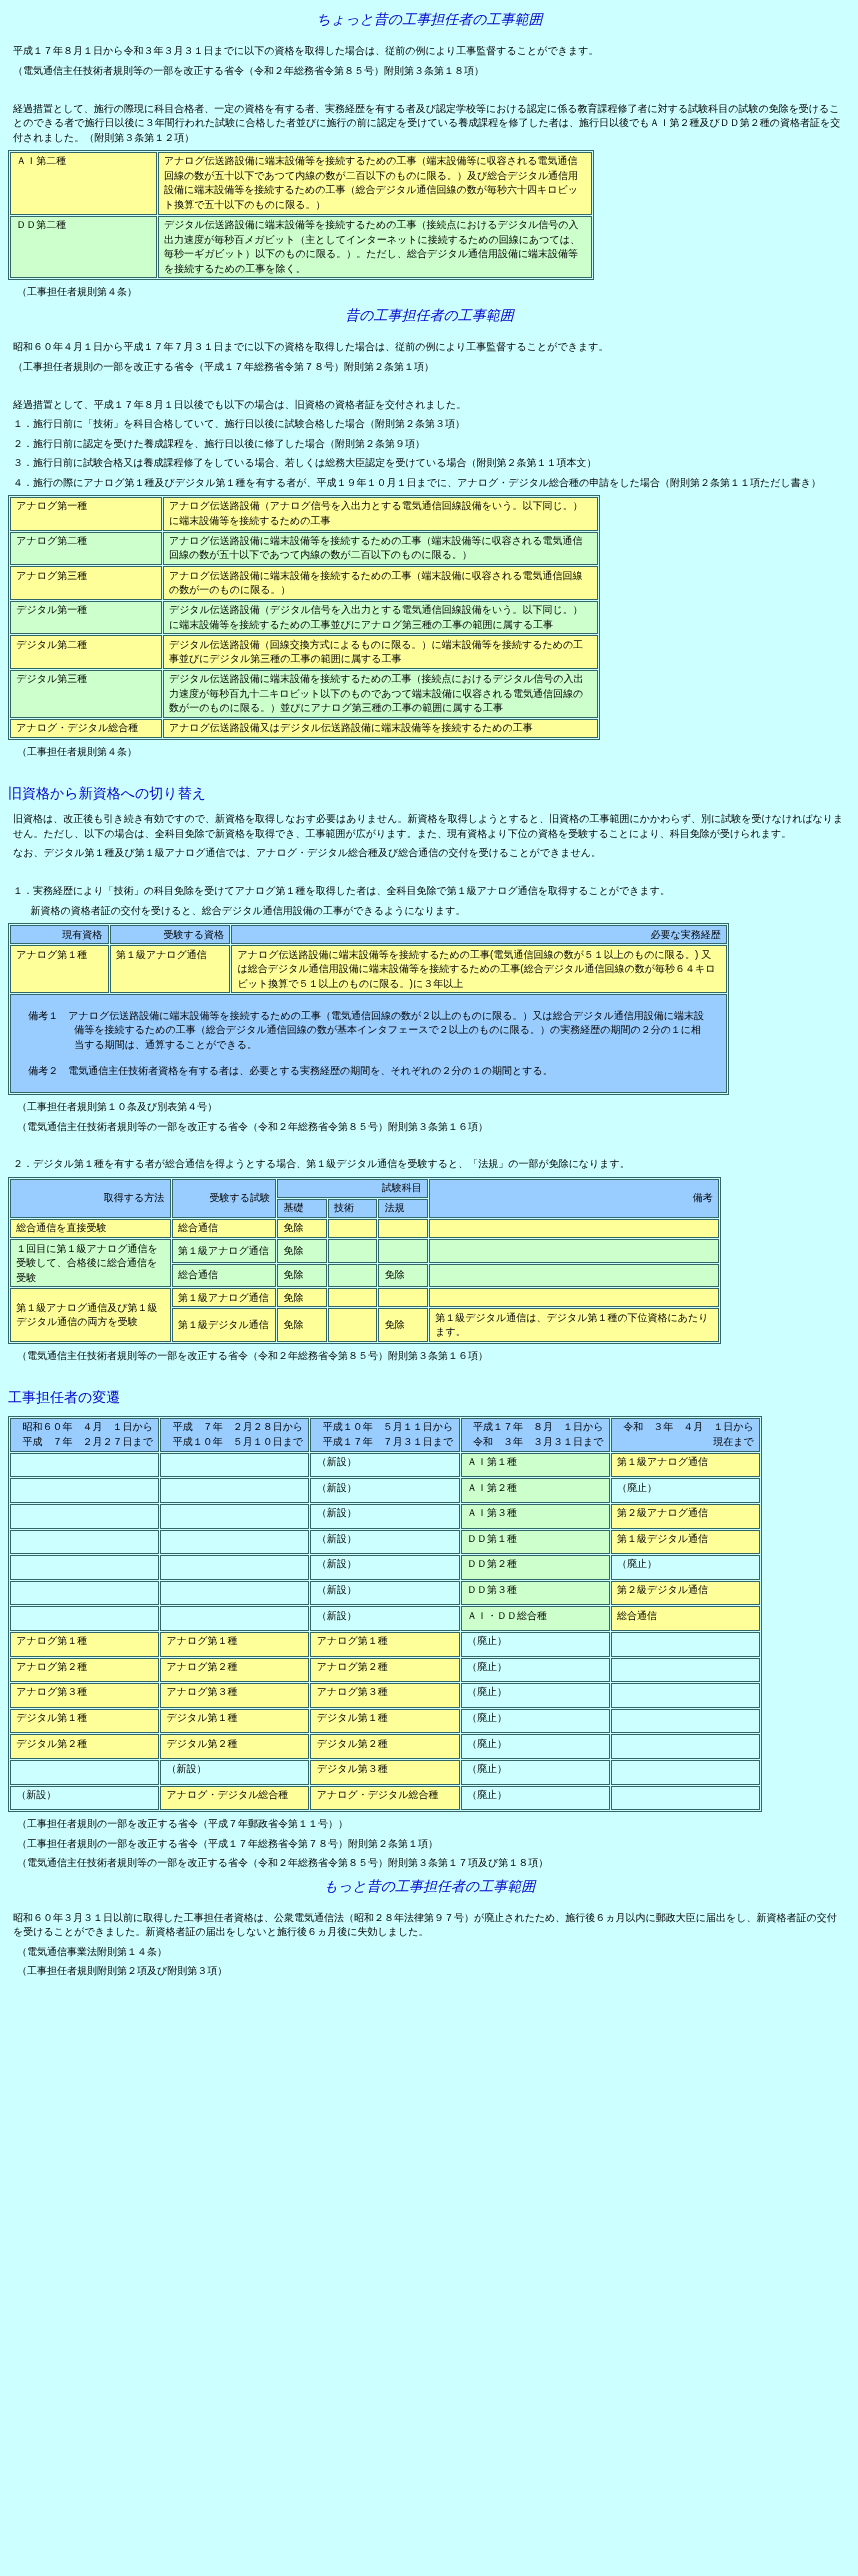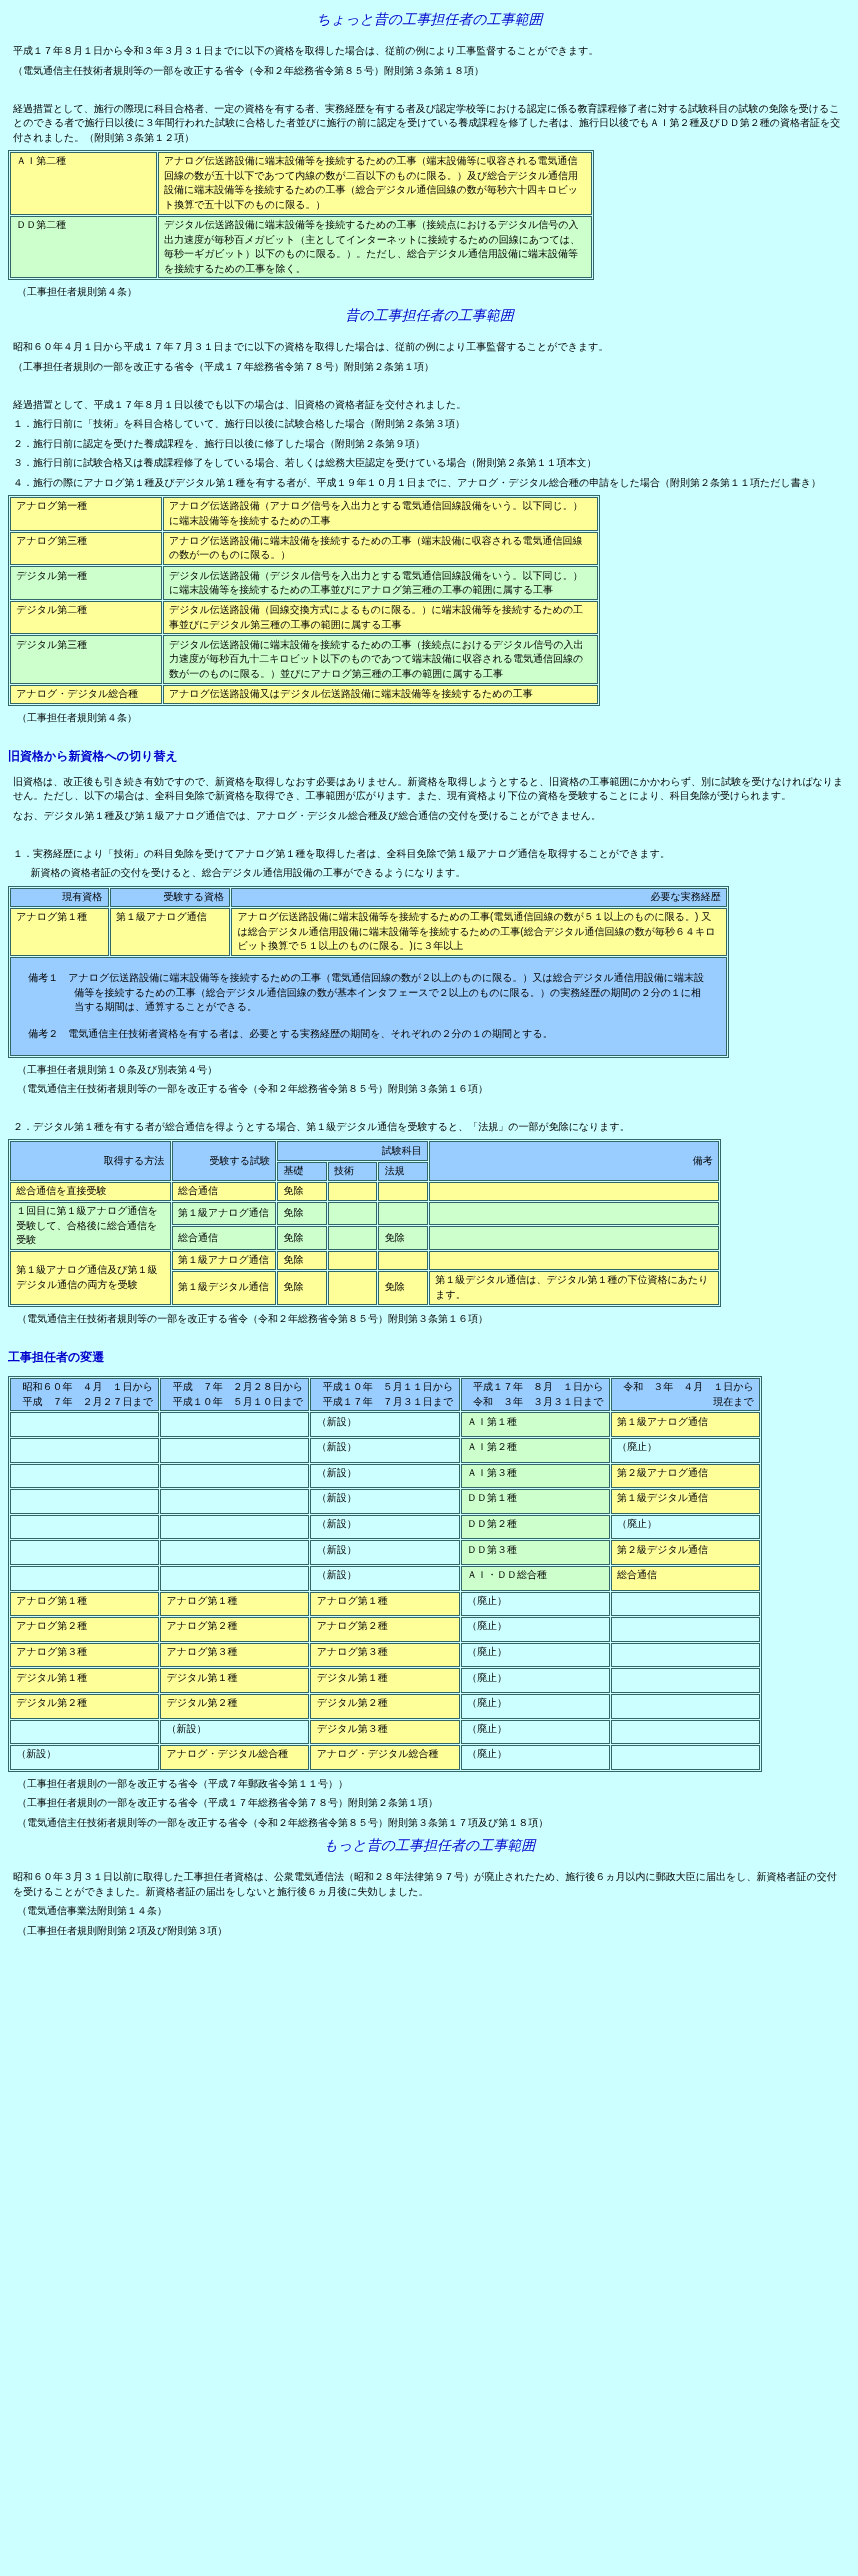--- a/index.html
+++ b/index.html
@@ -13,21 +13,21 @@
     line-height:1.45;
   }
   .doc{padding:4px 8px}
   .main-title{
     color:var(--heading,#0000CC);
     font-size:14px;font-weight:normal;font-style:italic;
     text-align:center;margin:5.3px 0 14.7px;
   }
   .sub-heading{
     color:var(--heading,#0000CC);
-    font-size:12px;font-weight:bold;margin:23px 0 9.4px;
+    font-size:14px;font-weight:normal;margin:23px 0 9.4px;
   }
   p{margin:5px}
   .block-gap{height:13.4px}
   .note-line{padding-left:4px}
   .indented{padding-left:17.4px}
   table.qual{border-collapse:separate;border-spacing:1.3px;border:0.7px solid var(--border,#336666);margin:4px 0 2.7px;background:transparent}
   table.qual td,table.qual th{
     border:0.7px solid var(--border,#336666);
     padding:1.3px 5.3px;font-weight:normal;text-align:left;
     vertical-align:top;font-size:10px;
@@ -88,20 +88,24 @@
   <p>３．施行日前に試験合格又は養成課程修了をしている場合、若しくは総務大臣認定を受けている場合（附則第２条第１１項本文）</p>
   <p>４．施行の際にアナログ第１種及びデジタル第１種を有する者が、平成１９年１０月１日までに、アナログ・デジタル総合種の申請をした場合（附則第２条第１１項ただし書き）</p>
 
   <table class="qual t-q2">
     <tbody>
         <tr>
       <td class="lab y">アナログ第一種</td>
       <td class="y">アナログ伝送路設備（アナログ信号を入出力とする電気通信回線設備をいう。以下同じ。）に端末設備等を接続するための工事</td>
     </tr>
     <tr>
+      <td class="lab g">アナログ第二種</td>
+      <td class="g">アナログ伝送路設備に端末設備等を接続するための工事（端末設備等に収容される電気通信回線の数が五十以下であつて内線の数が二百以下のものに限る。）</td>
+    </tr>
+    <tr>
       <td class="lab y">アナログ第三種</td>
       <td class="y">アナログ伝送路設備に端末設備を接続するための工事（端末設備に収容される電気通信回線の数が一のものに限る。）</td>
     </tr>
     <tr>
       <td class="lab g">デジタル第一種</td>
       <td class="g">デジタル伝送路設備（デジタル信号を入出力とする電気通信回線設備をいう。以下同じ。）に端末設備等を接続するための工事並びにアナログ第三種の工事の範囲に属する工事</td>
     </tr>
     <tr>
       <td class="lab y">デジタル第二種</td>
       <td class="y">デジタル伝送路設備（回線交換方式によるものに限る。）に端末設備等を接続するための工事並びにデジタル第三種の工事の範囲に属する工事</td>

